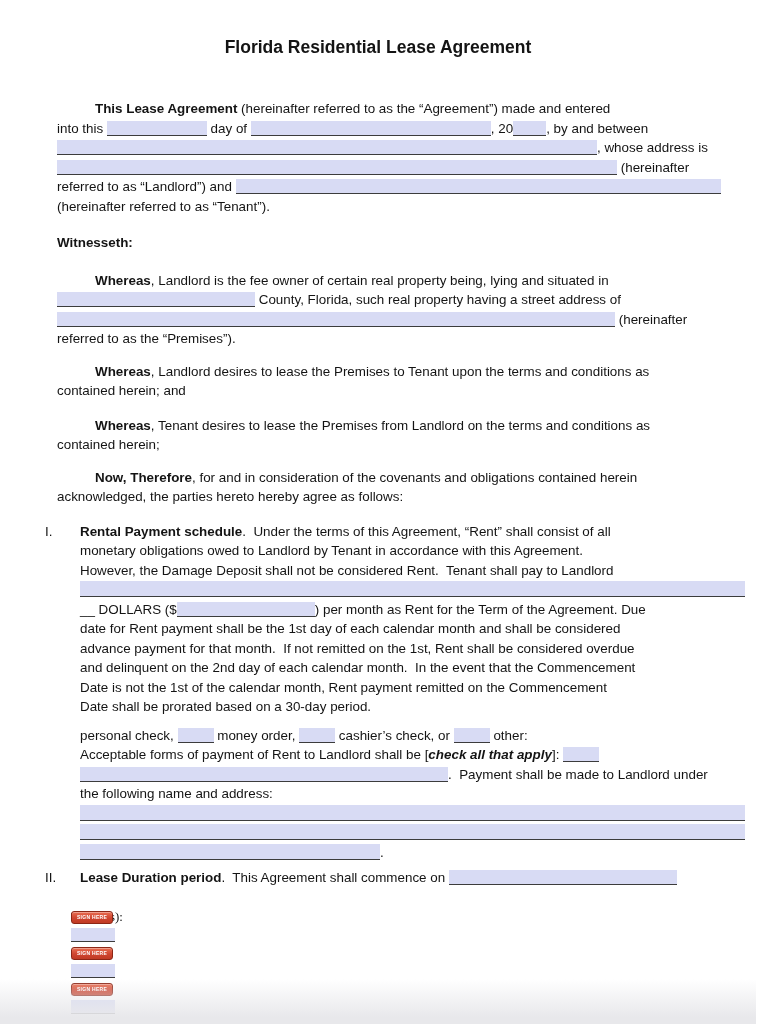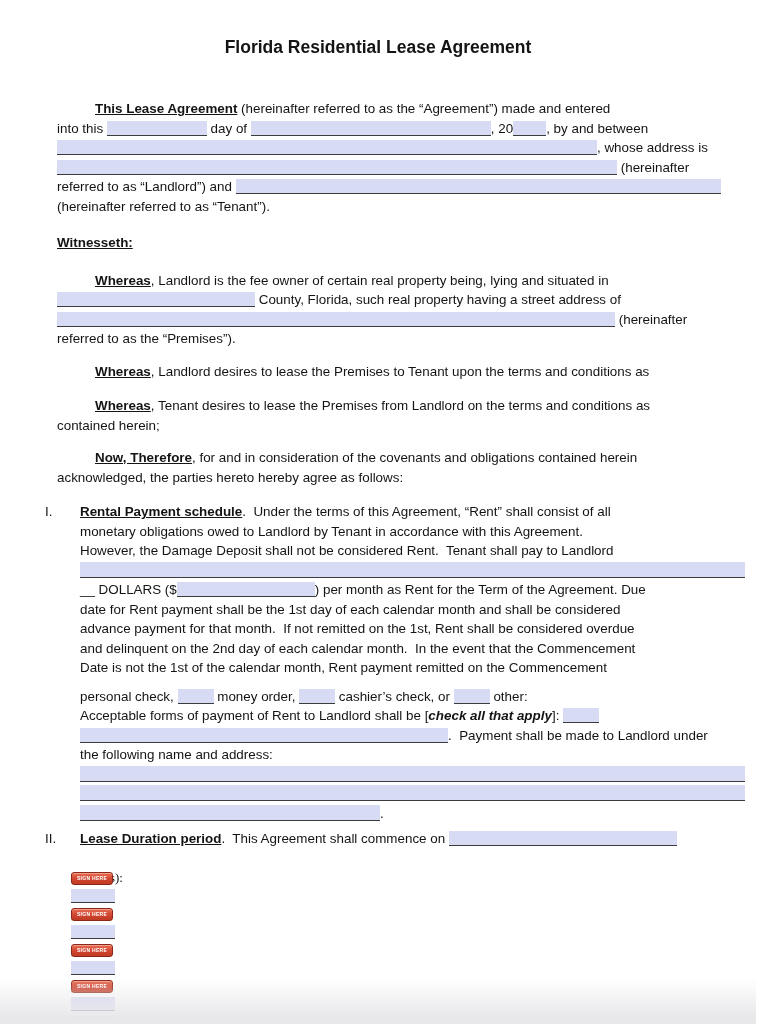--- a/index.html
+++ b/index.html
@@ -17,21 +17,21 @@
   .doc-title{
     text-align:center;
     font-weight:bold;
     font-size:17.5px;
     padding-top:36px;
     line-height:22px;
   }
   .para{margin:0;}
   .line{white-space:pre;height:19.5px;}
   .indent{display:inline-block;width:38px;}
-  b{font-weight:bold;text-decoration:underline;}
+  b{font-weight:bold;}
   .bi{font-weight:bold;font-style:italic;}
   .fld{
     display:inline-block;
     background:#d8dbf4;
     border-bottom:1px solid #3c3c3c;
     height:14px;
     vertical-align:-3px;
   }
   .blockfld{width:100%;height:15px;vertical-align:-3px;}
   .li{display:flex;margin-left:-12px;}
@@ -112,20 +112,21 @@
 
     <div class="para mt-w1">
       <div class="line"><span class="indent"></span><b>Whereas</b><span>, Landlord is the fee owner of certain real property being, lying and situated in</span></div>
       <div class="line"><span class="fld" style="width:198px"></span><span> County, Florida, such real property having a street address of</span></div>
       <div class="line"><span class="fld" style="width:558px"></span><span> (hereinafter</span></div>
       <div class="line"><span>referred to as the “Premises”).</span></div>
     </div>
 
     <div class="para mt-w2">
       <div class="line"><span class="indent"></span><b>Whereas</b><span>, Landlord desires to lease the Premises to Tenant upon the terms and conditions as</span></div>
+      <div class="line"><span>contained herein; and</span></div>
     </div>
 
     <div class="para mt-w3">
       <div class="line"><span class="indent"></span><b>Whereas</b><span>, Tenant desires to lease the Premises from Landlord on the terms and conditions as</span></div>
       <div class="line"><span>contained herein;</span></div>
     </div>
 
     <div class="para mt-nt">
       <div class="line"><span class="indent"></span><b>Now, Therefore</b><span>, for and in consideration of the covenants and obligations contained herein</span></div>
       <div class="line"><span>acknowledged, the parties hereto hereby agree as follows:</span></div>
@@ -136,20 +137,21 @@
       <div class="body">
         <div class="line"><b>Rental Payment schedule</b><span>.  Under the terms of this Agreement, “Rent” shall consist of all</span></div>
         <div class="line"><span>monetary obligations owed to Landlord by Tenant in accordance with this Agreement.</span></div>
         <div class="line"><span>However, the Damage Deposit shall not be considered Rent.  Tenant shall pay to Landlord</span></div>
         <div class="line"><span class="fld blockfld"></span></div>
         <div class="line"><span>__ DOLLARS ($</span><span class="fld" style="width:138px"></span><span>) per month as Rent for the Term of the Agreement. Due</span></div>
         <div class="line"><span>date for Rent payment shall be the 1st day of each calendar month and shall be considered</span></div>
         <div class="line"><span>advance payment for that month.  If not remitted on the 1st, Rent shall be considered overdue</span></div>
         <div class="line"><span>and delinquent on the 2nd day of each calendar month.  In the event that the Commencement</span></div>
         <div class="line"><span>Date is not the 1st of the calendar month, Rent payment remitted on the Commencement</span></div>
+        <div class="line"><span>Date shall be prorated based on a 30-day period.</span></div>
 
         <div class="para mt-pay">
           <div class="line"><span>personal check, </span><span class="fld" style="width:36px"></span><span> money order, </span><span class="fld" style="width:36px"></span><span> cashier’s check, or </span><span class="fld" style="width:36px"></span><span> other:</span></div>
           <div class="line"><span>Acceptable forms of payment of Rent to Landlord shall be [</span><span class="bi">check all that apply</span><span>]: </span><span class="fld" style="width:36px"></span></div>
           <div class="line"><span class="fld" style="width:368px"></span><span>.  Payment shall be made to Landlord under</span></div>
           <div class="line"><span>the following name and address:</span></div>
           <div class="line"><span class="fld blockfld"></span></div>
           <div class="line"><span class="fld blockfld"></span></div>
           <div class="line"><span class="fld" style="width:300px;height:15px"></span><span>.</span></div>
         </div>

